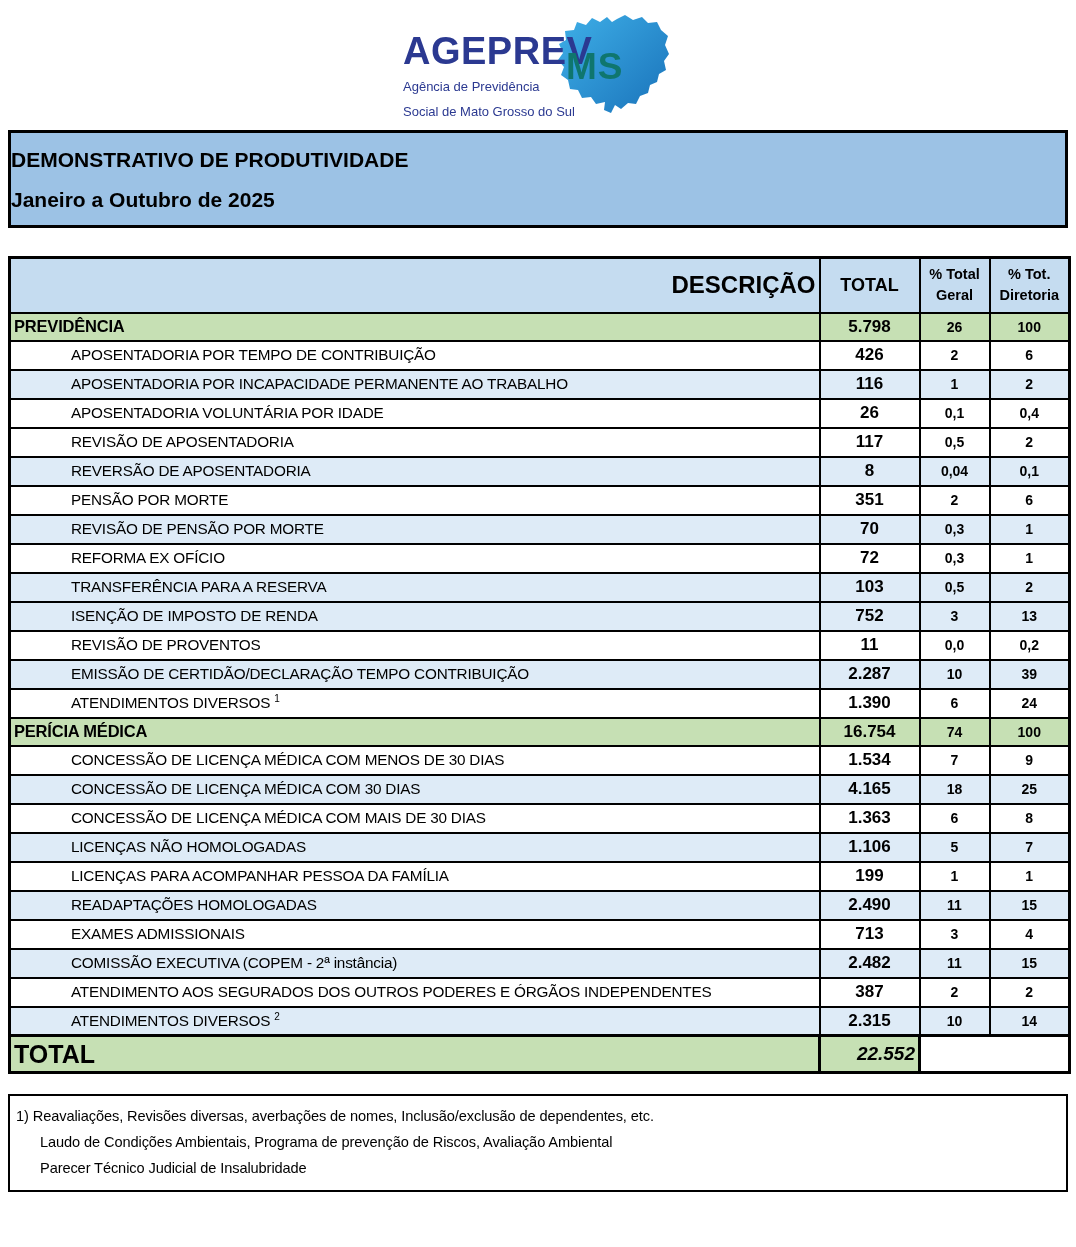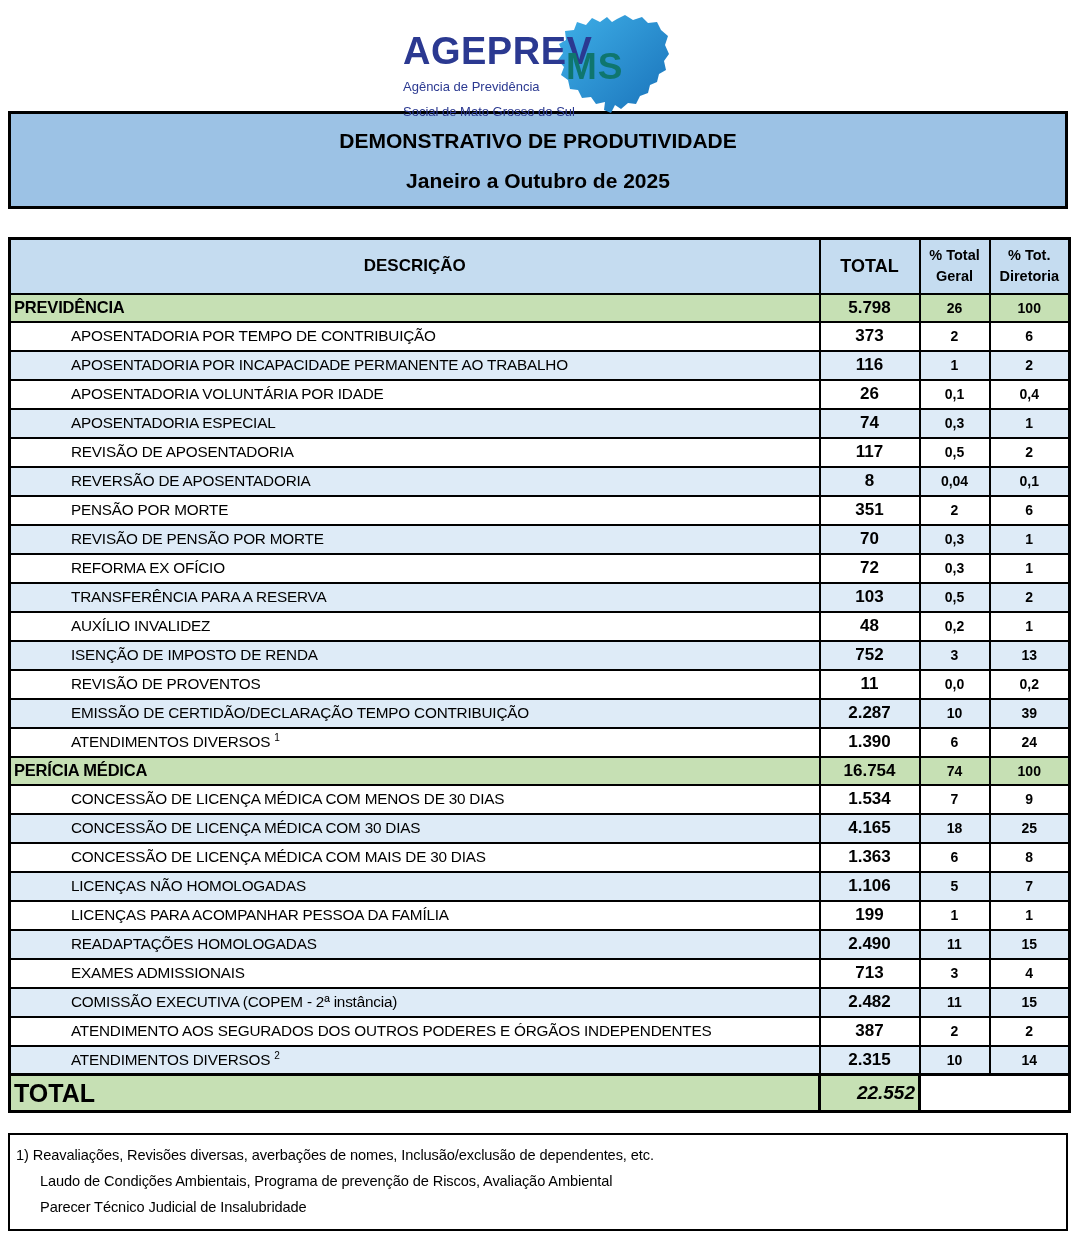--- a/index.html
+++ b/index.html
@@ -33,44 +33,44 @@
     font-size:13px; color:var(--logo-text); line-height:1.25; margin-top:9px;
   }
   .map-svg { position:absolute; left:146px; top:0; width:122px; height:100px; z-index:1; }
   .ms-suffix {
     position:absolute; left:163px; top:32px; z-index:3;
     font-size:37px; font-weight:bold; color:#0f766e; letter-spacing:1px;
   }
 
   
   .title-bar {
-    margin:1px 8px 0 8px;
+    margin:20px 8px 0 8px;
     height:92px; box-sizing:content-box;
     border:3px solid var(--border-c);
     background:var(--title-bar-bg);
-    display:flex; flex-direction:column; justify-content:center; align-items:center;
+    display:flex; flex-direction:column; justify-content:center; 
     gap:19px;
   }
   .title-line { font-size:21px; font-weight:bold; line-height:1; }
 
   
   table.report-table {
     margin:28px 8px 0 8px;
     width:1060px; table-layout:fixed;
     border-collapse:collapse;
     border:3px solid var(--border-c);
   }
   .report-table th, .report-table td {
     border:2px solid var(--border-c);
     padding:0 3px;
     overflow:hidden; white-space:nowrap;
     box-sizing:border-box;
   }
   thead th { background:var(--header-bg); height:55px; vertical-align:middle; }
-  .h-desc  { font-size:17px; font-weight:bold; text-align:center; }
+  .h-desc  { font-size:24px; font-weight:bold; text-align:right; }
   .h-total { font-size:18px; font-weight:bold; text-align:center; }
   .h-pct   { font-size:14.5px; font-weight:bold; text-align:center; line-height:1.45; }
 
   tr.section-row td { background:var(--section-bg); height:28px; }
   tr.section-row .c-desc { font-size:16.5px; font-weight:bold; padding-left:3px; letter-spacing:-0.2px;margin-top:31px; }
   tr.item-row td { height:29px; }
   tr.alt-white td { background:#ffffff; }
   tr.alt-blue  td { background:var(--alt-row-bg); }
   .c-desc { font-size:15.3px; letter-spacing:-0.2px; }
   tr.item-row .c-desc { padding-left:60px; }
@@ -146,42 +146,36 @@
     </thead>
     <tbody>
         <tr class="section-row">
           <td class="c-desc">PREVIDÊNCIA</td>
           <td class="c-total">5.798</td>
           <td class="c-pct">26</td>
           <td class="c-pct">100</td>
         </tr>
         <tr class="item-row alt-white">
           <td class="c-desc">APOSENTADORIA POR TEMPO DE CONTRIBUIÇÃO</td>
-          <td class="c-total">373</td>
+          <td class="c-total">426</td>
           <td class="c-pct">2</td>
           <td class="c-pct">6</td>
         </tr>
         <tr class="item-row alt-blue">
           <td class="c-desc">APOSENTADORIA POR INCAPACIDADE PERMANENTE AO TRABALHO</td>
           <td class="c-total">116</td>
           <td class="c-pct">1</td>
           <td class="c-pct">2</td>
         </tr>
         <tr class="item-row alt-white">
           <td class="c-desc">APOSENTADORIA VOLUNTÁRIA POR IDADE</td>
           <td class="c-total">26</td>
           <td class="c-pct">0,1</td>
           <td class="c-pct">0,4</td>
         </tr>
-        <tr class="item-row alt-blue">
-          <td class="c-desc">APOSENTADORIA ESPECIAL</td>
-          <td class="c-total">74</td>
-          <td class="c-pct">0,3</td>
-          <td class="c-pct">1</td>
-        </tr>
         <tr class="item-row alt-white">
           <td class="c-desc">REVISÃO DE APOSENTADORIA</td>
           <td class="c-total">117</td>
           <td class="c-pct">0,5</td>
           <td class="c-pct">2</td>
         </tr>
         <tr class="item-row alt-blue">
           <td class="c-desc">REVERSÃO DE APOSENTADORIA</td>
           <td class="c-total">8</td>
           <td class="c-pct">0,04</td>
@@ -203,26 +197,20 @@
           <td class="c-desc">REFORMA EX OFÍCIO</td>
           <td class="c-total">72</td>
           <td class="c-pct">0,3</td>
           <td class="c-pct">1</td>
         </tr>
         <tr class="item-row alt-blue">
           <td class="c-desc">TRANSFERÊNCIA PARA A RESERVA</td>
           <td class="c-total">103</td>
           <td class="c-pct">0,5</td>
           <td class="c-pct">2</td>
-        </tr>
-        <tr class="item-row alt-white">
-          <td class="c-desc">AUXÍLIO INVALIDEZ</td>
-          <td class="c-total">48</td>
-          <td class="c-pct">0,2</td>
-          <td class="c-pct">1</td>
         </tr>
         <tr class="item-row alt-blue">
           <td class="c-desc">ISENÇÃO DE IMPOSTO DE RENDA</td>
           <td class="c-total">752</td>
           <td class="c-pct">3</td>
           <td class="c-pct">13</td>
         </tr>
         <tr class="item-row alt-white">
           <td class="c-desc">REVISÃO DE PROVENTOS</td>
           <td class="c-total">11</td>

